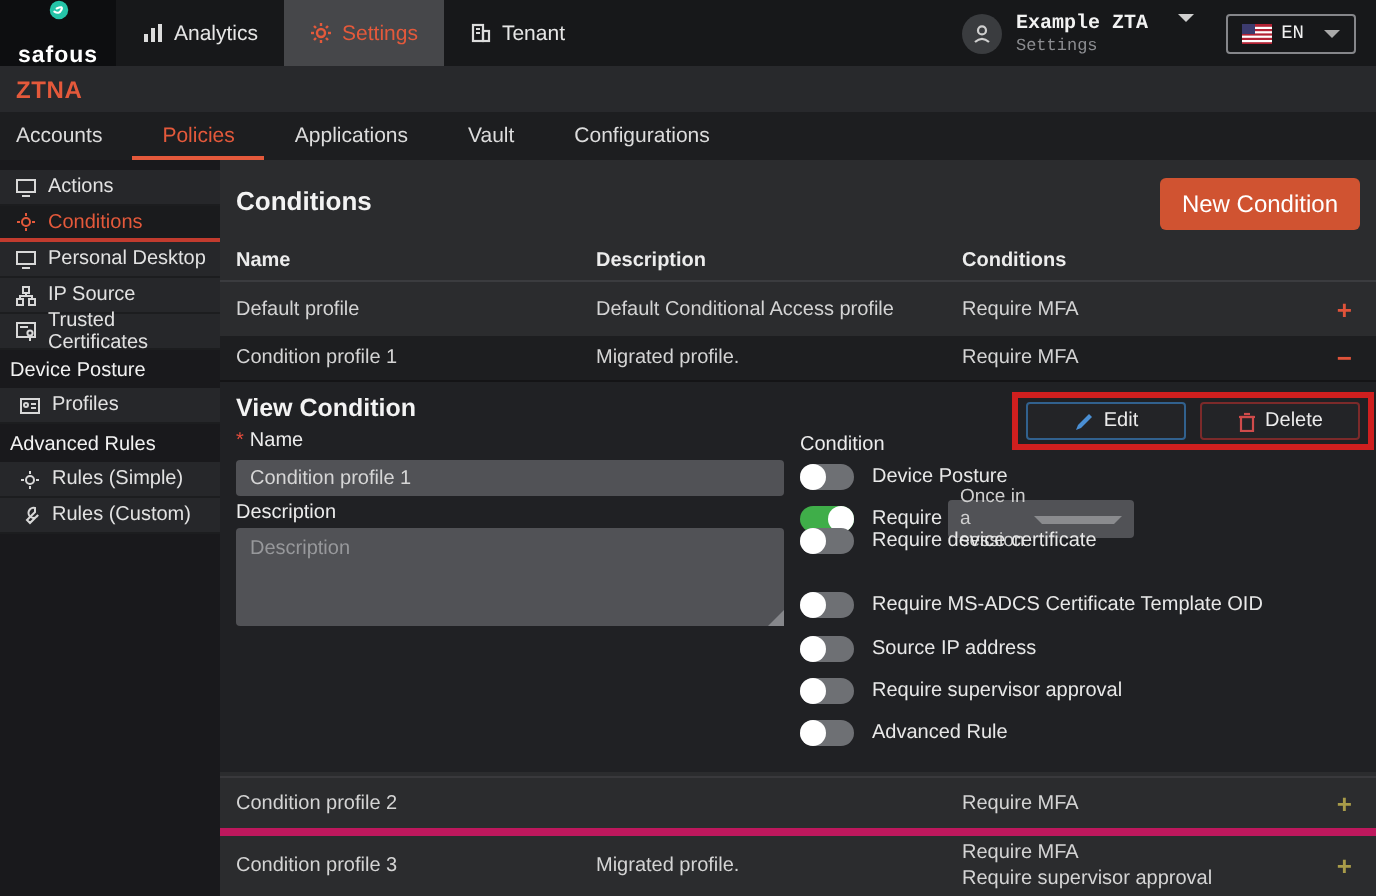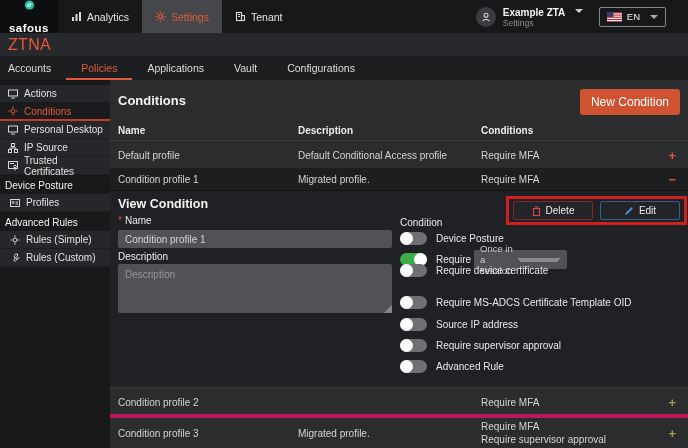--- a/index.html
+++ b/index.html
@@ -7,32 +7,32 @@
   body { font-family:"Liberation Sans", sans-serif; background:#2b2c2e; overflow:hidden; }
   .screen { width:688px; height:448px; position:relative; display:flex; flex-direction:column; }
 
   
   .topbar { height:33px; background:#17181a; display:flex; align-items:stretch; flex:0 0 auto; }
   .logo { width:58px; background:#0d0e10; display:flex; flex-direction:column; align-items:center; justify-content:center; gap:13px; }
   .logo-word { color:#fff; font-weight:bold; font-size:11.5px; letter-spacing:.5px; line-height:10px; }
   .top-tab { display:flex; align-items:center; gap:5px; padding:0 13px; color:#e6e6e6; font-size:10.5px; cursor:pointer; }
   .top-tab.active { background:#46474a; color:#e4593b; }
   .top-tab svg { flex:0 0 auto; }
-  .top-right { margin-left:auto; display:flex; align-items:center; padding-right:22px; }
+  .top-right { margin-left:auto; display:flex; align-items:center; padding-right:10px;font-family:Liberation Mono, monospace; }
   .avatar { width:20px; height:20px; border-radius:50%; background:#3a3c3f; display:flex; align-items:center; justify-content:center; }
   .user-block { margin-left:7px; line-height:11px; }
   .user-name { color:#f2f2f2; font-size:10px; font-weight:bold; display:inline-block; }
   .user-status { color:#8b8c90; font-size:8.5px; }
   .chev { display:inline-block; width:0; height:0; border-left:4px solid transparent; border-right:4px solid transparent; border-top:4px solid #cfcfcf; margin-left:5px; vertical-align:middle; }
   .lang-box { margin-left:16px; border:1px solid #85868a; border-radius:2px; height:20px; display:flex; align-items:center; gap:5px; padding:0 7px; cursor:pointer; }
   .lang-code { color:#f0f0f0; font-size:9.5px; }
 
   
   .ztna-bar { height:23px; background:#28292c; display:flex; align-items:center; padding-left:8px; flex:0 0 auto; }
-  .ztna-bar span { color:#e4593b; font-size:16px; font-weight:normal; letter-spacing:.3px; }
+  .ztna-bar span { color:#e4593b; font-size:12px; font-weight:bold; letter-spacing:.3px; }
   .subtabs { height:24px; background:#1d1e20; display:flex; align-items:stretch; padding-left:8px; flex:0 0 auto; }
   .subtab { display:flex; align-items:center; padding:0 15px; font-size:10.5px; color:#dcdcdc; cursor:pointer; }
   .subtab:first-child { padding-left:0; }
   .subtab.active { color:#e4593b; box-shadow: inset 0 -2px 0 #e4593b; }
 
   
   .bodyrow { flex:1; display:flex; min-height:0; }
   .sidebar { width:110px; background:#19191c; flex:0 0 auto; padding-top:5px; font-size:10px; }
   .side-item { height:18px; display:flex; align-items:center; gap:6px; padding-left:8px; color:#e2e2e2; background:#26272a; border-bottom:1px solid #1c1d1f; cursor:pointer; }
   .side-item.sub { padding-left:10px; }
@@ -280,34 +280,34 @@
         <div class="cell col-name">Condition profile 1</div>
         <div class="cell col-desc">Migrated profile.</div>
         <div class="cell col-cond">Require MFA</div>
         <div class="expander exp-orange">−</div>
       </div>
 
       <div class="panel">
         <div class="panel-title">View Condition</div>
 
         <div class="annotation">
+          <button class="abtn edit-btn">
+            <svg width="10" height="10" viewBox="0 0 10 10">
+                <path d="M1 9 L2 6.5 L7.5 1 L9 2.5 L3.5 8 Z" fill="#4a8fd4"></path>
+              </svg>
+            <span>Edit</span>
+          </button>
           <button class="abtn del-btn">
             <svg width="9" height="10" viewBox="0 0 9 10">
                 <rect x="1.5" y="2.5" width="6" height="7" fill="none" stroke="#cf4b4b" stroke-width="1.1"></rect>
                 <line x1="0.5" y1="2.5" x2="8.5" y2="2.5" stroke="#cf4b4b" stroke-width="1.1"></line>
                 <line x1="3" y1="1" x2="6" y2="1" stroke="#cf4b4b" stroke-width="1.1"></line>
               </svg>
             <span>Delete</span>
           </button>
-          <button class="abtn edit-btn">
-            <svg width="10" height="10" viewBox="0 0 10 10">
-                <path d="M1 9 L2 6.5 L7.5 1 L9 2.5 L3.5 8 Z" fill="#4a8fd4"></path>
-              </svg>
-            <span>Edit</span>
-          </button>
         </div>
 
         <div class="fld-label" style="left:8px; top:24px;">
           <span class="req">*</span><span>Name</span>
         </div>
         <input class="name-input" type="text" value="Condition profile 1" style="">
 
         <div class="fld-label" style="left:8px; top:60px;">Description</div>
         <textarea class="desc-area" placeholder="Description" style=""></textarea>
         <div class="resize-corner"></div>

